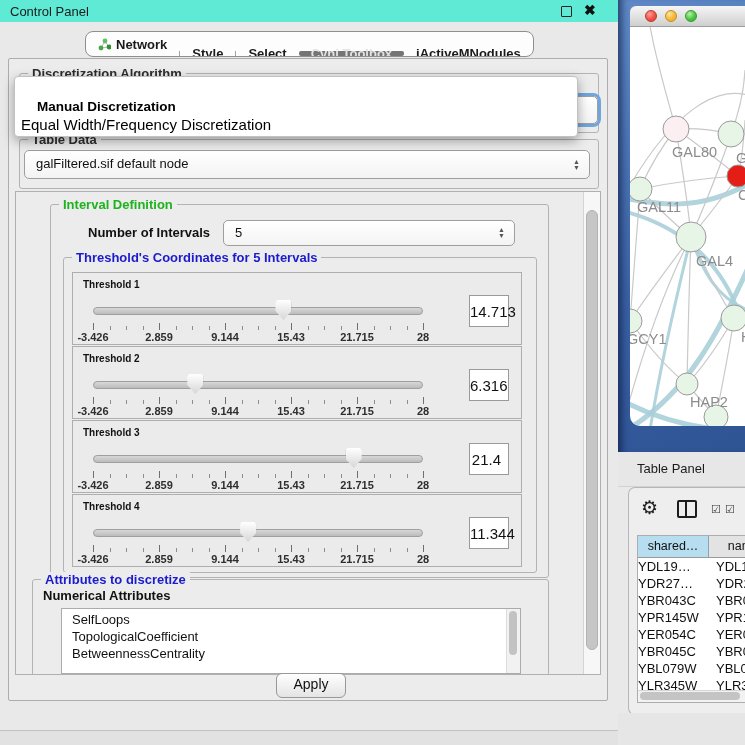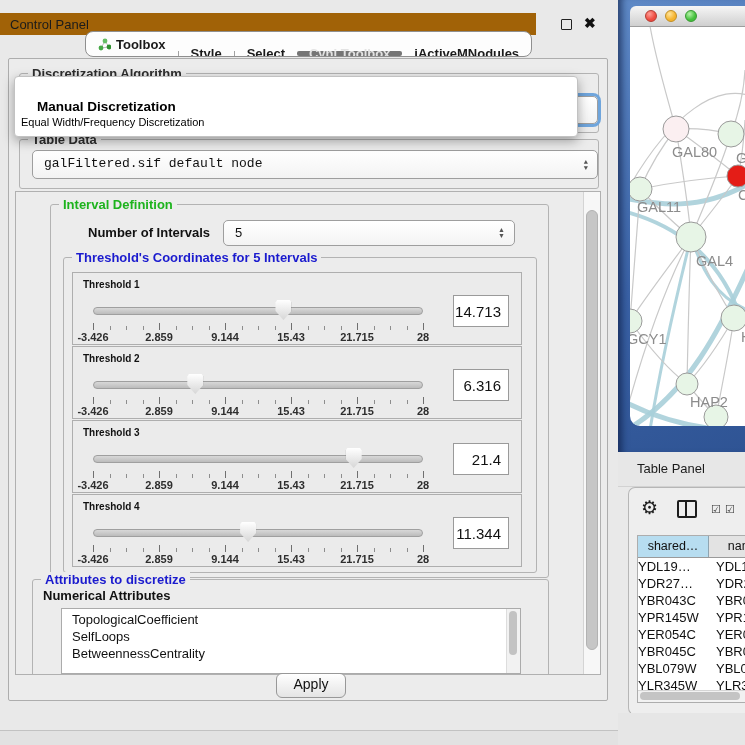--- a/index.html
+++ b/index.html
@@ -2,21 +2,21 @@
 <html><head>
 <meta charset="utf-8">
 <style>
   html,body{margin:0;padding:0;}
   body{width:745px;height:745px;overflow:hidden;position:relative;
        font-family:"Liberation Sans",sans-serif;background:#e9e9e9;
        -webkit-font-smoothing:antialiased;}
 
   
   #control-panel{position:absolute;left:0;top:0;width:618px;height:745px;background:#e9e9e9;}
-  .titlebar{position:absolute;left:0;top:13px;width:536px;height:22px;background:#a16207;}
+  .titlebar{position:absolute;left:0;top:0;width:618px;height:22px;background:#5eead4;}
   .titlebar .title{position:absolute;left:10px;top:4px;font-size:13px;color:#1b1b1b;}
   .float-btn{position:absolute;left:561px;top:6px;width:9px;height:9px;border:1.5px solid #222;border-radius:1px;}
   .close-btn{position:absolute;left:584px;top:2px;font-size:14px;font-weight:bold;color:#111;}
 
   .tabrow{position:absolute;display:inline-flex;border:1px solid #8f8f8f;border-radius:8px;
           background:#fdfdfd;overflow:hidden;height:24px;align-items:stretch;}
   .tabrow .tab{display:flex;align-items:center;gap:5px;padding:0 12px;font-size:13px;font-weight:bold;
                color:#1a1a1a;white-space:nowrap;}
   .tabrow .tab + .tab{border-left:1px solid #a2a2a2;margin-top:19px;}
   .tabrow .tab.sel{background:#757575;color:#e3e3e3;border-left:none;border-radius:2px;}
@@ -39,24 +39,24 @@
   .steppers{position:absolute;right:9px;top:50%;transform:translateY(-50%);display:flex;flex-direction:column;
             align-items:center;line-height:6px;font-size:7px;color:#555;}
 
   .alg-group{left:10px;top:14px;width:578px;height:58px;}
   .alg-combo{left:8px;top:22px;width:568px;height:26px;box-shadow:0 0 0 3px #6fa5dc;}
 
   .popup{position:absolute;left:14px;top:76px;width:562px;height:59px;background:#ffffff;
          border:1px solid #c2c2c2;border-radius:4px;box-shadow:0 4px 12px rgba(0,0,0,.35);z-index:40;}
   .popup .ph{position:absolute;left:0;right:0;top:5px;text-align:center;color:#b3b3b3;font-size:13px;}
   .popup .it1{position:absolute;left:6px;top:22px;font-size:13.5px;font-weight:bold;color:#000;padding-left:16px;}
-  .popup .it2{position:absolute;left:6px;top:39px;font-size:11px;color:#000;}
+  .popup .it2{position:absolute;left:6px;top:39px;font-size:15px;color:#000;}
 
   .td-group{left:10px;top:80px;width:578px;height:48px;}
-  .td-combo{left:12px;top:10px;width:564px;height:27px;font-family:Liberation Mono, monospace;}
+  .td-combo{left:4px;top:10px;width:564px;height:27px;}
 
   .scrollarea{position:absolute;left:6px;top:132px;width:584px;height:482px;border:1px solid #b0b0b0;
               background:#ececec;overflow:hidden;}
   .vsb{position:absolute;right:0;top:0;bottom:0;width:16px;background:#f7f7f7;border-left:1px solid #d4d4d4;}
   .vsb .thumb{position:absolute;left:2px;top:18px;width:10px;height:438px;background:#c6c6c6;
               border:1px solid #b2b2b2;border-radius:6px;}
 
   .interval-group{left:34px;top:12px;width:497px;height:372px;}
   .ni-label{position:absolute;left:37px;top:20px;font-size:13px;font-weight:bold;color:#111;}
   .ni-combo{left:172px;top:15px;width:290px;height:24px;}
@@ -71,21 +71,21 @@
          background:linear-gradient(#d8d8d8,#bcbcbc);}
   .handle{position:absolute;top:1px;width:16px;height:20px;transform:translateX(-50%);
           background:linear-gradient(#ffffff,#d6d6d6);
           clip-path:polygon(10% 0,90% 0,100% 12%,100% 55%,50% 100%,0 55%,0 12%);
           filter:drop-shadow(0 0 1px #808080);}
   .ticks{position:absolute;left:0;right:0;top:24px;height:8px;}
   .tick{position:absolute;top:3px;width:1px;height:4px;background:#8d8d8d;}
   .tick.major{top:0;height:7px;background:#6f6f6f;}
   .ticklabels{position:absolute;left:0;right:0;top:32px;height:12px;}
   .ticklab{position:absolute;transform:translateX(-50%);font-size:11px;font-weight:bold;color:#2e2e2e;white-space:nowrap;}
-  .valuebox{position:absolute;right:12px;top:22px;width:56px;height:32px;background:#fff;border:1px solid #9a9a9a;
+  .valuebox{position:absolute;right:12px;top:22px;width:40px;height:32px;background:#fff;border:1px solid #9a9a9a;
             font-size:15px;color:#111;text-align:right;line-height:32px;padding-right:7px;box-sizing:border-box;}
 
   .attr-group{left:16px;top:387px;width:515px;height:110px;}
   .attr-list-label{position:absolute;left:10px;top:8px;font-size:13px;font-weight:bold;color:#111;}
   .listbox{position:absolute;left:28px;top:28px;width:458px;height:64px;background:#fff;border:1px solid #ababab;overflow:hidden;}
   .listbox ul{margin:0;padding:2px 0 0 10px;list-style:none;}
   .listbox li{font-size:13px;color:#111;line-height:17px;white-space:nowrap;}
   .lsb{position:absolute;right:0;top:0;bottom:0;width:13px;background:#f2f2f2;border-left:1px solid #ddd;}
   .lsb .thumb{position:absolute;left:2px;top:2px;width:8px;height:44px;background:#c3c3c3;border-radius:4px;}
 
@@ -144,21 +144,21 @@
   </div>
 
   <div class="tabrow" id="top-tabs">
     <div class="tab">
       <svg width="13" height="13">
         <path d="M3 10 L7 3 L11 9 Z" stroke="#bcbcbc" fill="none" stroke-width="1"></path>
         <circle cx="3" cy="10" r="2.4" fill="#45a845"></circle>
         <circle cx="7" cy="3" r="2.4" fill="#63bd63"></circle>
         <circle cx="11" cy="9" r="2.4" fill="#2e8f2e"></circle>
       </svg>
-      <span>Toolbox</span>
+      <span>Network</span>
     </div>
     <div class="tab">
         <span>Style</span>
       </div>
     <div class="tab">
         <span>Select</span>
       </div>
     <div class="tab sel">
         <span>Cyni Toolbox</span>
       </div>
@@ -358,22 +358,22 @@
   </div>
             </div>
         </div>
       </div>
 
       <div class="group attr-group">
         <span class="gtitle blue">Attributes to discretize</span>
         <span class="attr-list-label">Numerical Attributes</span>
         <div class="listbox">
           <ul id="attr-list">
+              <li>SelfLoops</li>
               <li>TopologicalCoefficient</li>
-              <li>SelfLoops</li>
               <li>BetweennessCentrality</li>
             </ul>
           <div class="lsb">
               <div class="thumb"></div>
             </div>
         </div>
       </div>
 
       <div class="vsb">
         <div class="thumb"></div>

